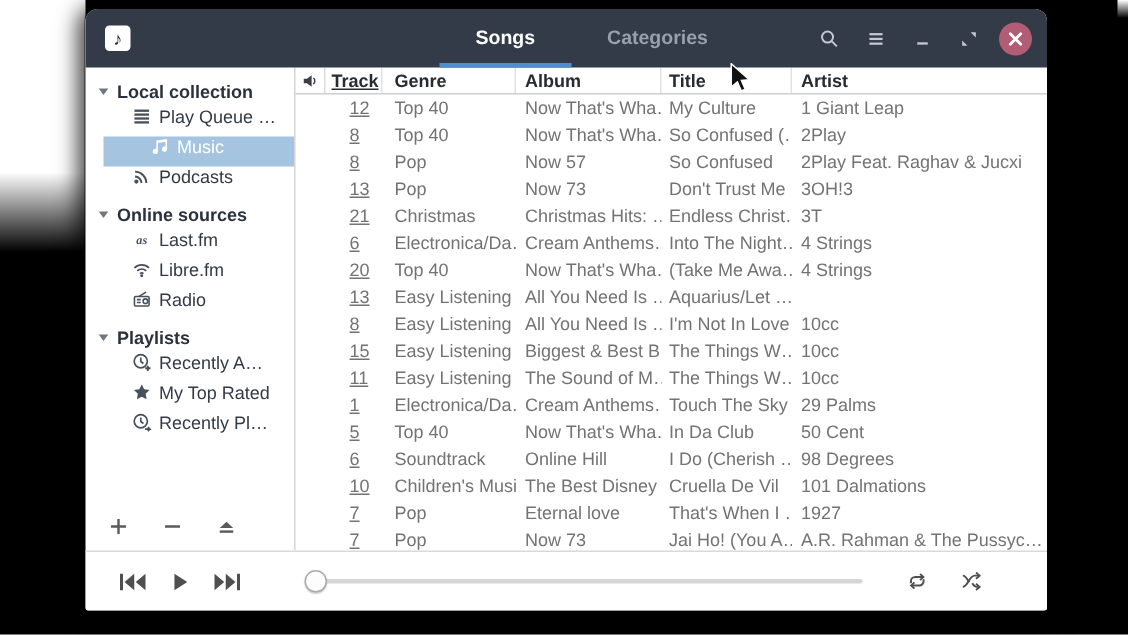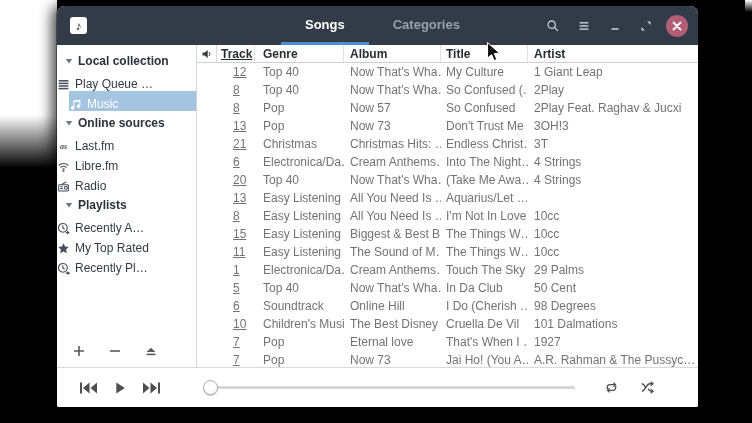--- a/index.html
+++ b/index.html
@@ -9,38 +9,38 @@
   .bg-corner-tr{position:absolute;right:0;top:0;width:7px;height:12px;
     background:linear-gradient(180deg,#fff,#000);}
   .window{position:absolute;left:57px;top:6px;width:641px;height:401px;
     background:#fff;border-radius:8px 8px 2px 2px;overflow:hidden;
     display:flex;flex-direction:column;
     box-shadow:0 3px 14px 5px rgba(0,0,0,.75),0 0 0 1px rgba(0,0,0,.35);}
   
   .titlebar{height:39px;flex:none;background:var(--titlebar-bg,#343b48);display:flex;align-items:center;position:relative;color:#cfd4dc;}
   .app-icon{width:17px;height:17px;margin-left:13px;background:#fff;border-radius:3px;
     display:flex;align-items:center;justify-content:center;color:#1c212b;font-size:12px;line-height:1;}
-  .tabs{position:absolute;left:224px;top:0;bottom:0;display:flex;}
+  .tabs{position:absolute;left:236px;top:0;bottom:0;display:flex;}
   .tab{padding:0 24px;display:flex;align-items:center;font-size:13px;font-weight:bold;
     color:var(--tab-inactive,#98a0ad);border-bottom:3px solid transparent;box-sizing:border-box;}
   .tab.active{color:#fff;border-bottom-color:var(--accent,#4d8ed3);}
   .tb-btns{position:absolute;right:10px;top:0;bottom:0;display:flex;align-items:center;gap:9px;}
   .tb-btn{width:22px;height:22px;display:flex;align-items:center;justify-content:center;color:#c3c9d2;}
   .tb-btn svg{width:14px;height:14px;}
   .close-btn{width:22px;height:22px;border-radius:50%;background:var(--close-bg,#b25d76);color:#fff;}
   .close-btn svg{width:10px;height:10px;}
   
   .main{flex:1;display:flex;min-height:0;}
   .sidebar{width:140px;flex:none;border-right:1px solid #d4d4d4;box-sizing:border-box;
     display:flex;flex-direction:column;padding-top:4px;font-size:12px;color:#333a47;overflow:hidden;}
   .section{margin-top:2px;}
   .section-header{display:flex;align-items:center;height:20px;padding-left:8px;gap:5px;font-weight:bold;color:#2b313d;}
   .section-header .tri{width:8px;height:8px;color:#6f7782;flex:none;display:flex;}
   .tri svg{width:8px;height:8px;}
-  .side-item{display:flex;align-items:flex-end;height:20px;gap:5px;white-space:nowrap;overflow:hidden;}
+  .side-item{display:flex;align-items:flex-start;height:20px;padding-left:31px;gap:5px;white-space:nowrap;overflow:hidden;}
   .side-item .icon{width:13px;height:13px;flex:none;color:#49505d;display:flex;align-items:center;justify-content:center;font-size:12px;line-height:1;}
   .side-item .icon svg{width:13px;height:13px;}
   .side-item.selected{background:var(--selection,#a4c4e0);color:#fff;margin-left:12px;}
   .side-item.selected .icon{color:#fff;}
   .side-toolbar{margin-top:auto;display:flex;align-items:center;gap:24px;padding:6px 0 10px 16px;color:#5a5a5a;}
   .side-toolbar .tool{width:12px;height:12px;display:flex;}
   .side-toolbar svg{width:12px;height:12px;}
   
   .table{flex:1;display:flex;flex-direction:column;min-width:0;font-size:12px;}
   .thead{height:17px;flex:none;display:flex;align-items:center;border-bottom:1px solid #cfcfcf;
@@ -150,20 +150,29 @@
 
   <div class="side-item selected">
     <span class="icon">
                   <svg viewBox="0 0 16 16" fill="currentColor">
                     <path d="M5.2 3.2 L14 2 v8.3 a2.1 2.1 0 1 1-1.3-1.9 V4.4 L6.5 5.3 v6.9 a2.1 2.1 0 1 1-1.3-1.9 Z"></path>
                   </svg>
                 </span>
     <span>Music</span>
   </div>
 
+  <div class="side-item">
+    <span class="icon">
+                  <svg viewBox="0 0 16 16">
+                    <circle cx="3.6" cy="12.4" r="1.7" fill="currentColor"></circle>
+                    <path d="M2.5 8.2 a5.5 5.5 0 0 1 5.3 5.3 M2.5 4.2 a9.5 9.5 0 0 1 9.3 9.3" fill="none" stroke="currentColor" stroke-width="1.6"></path>
+                  </svg>
+                </span>
+    <span>Podcasts</span>
+  </div>
 </div>
   </div>
 
   <div class="section">
     <div class="section-header">
       <span class="tri">
         <svg viewBox="0 0 10 10" fill="currentColor">
                   <path d="M1 2.5h8L5 8z"></path>
                 </svg>
       </span>

